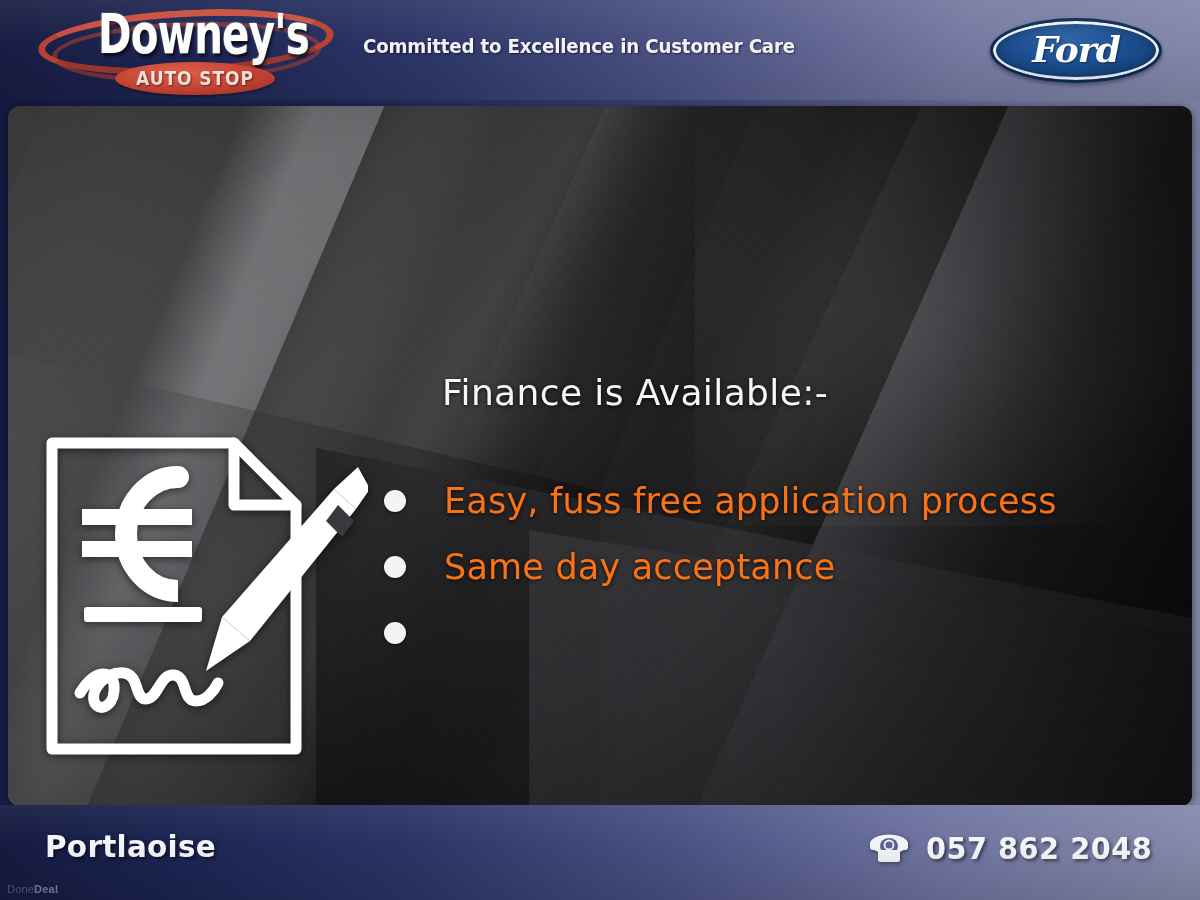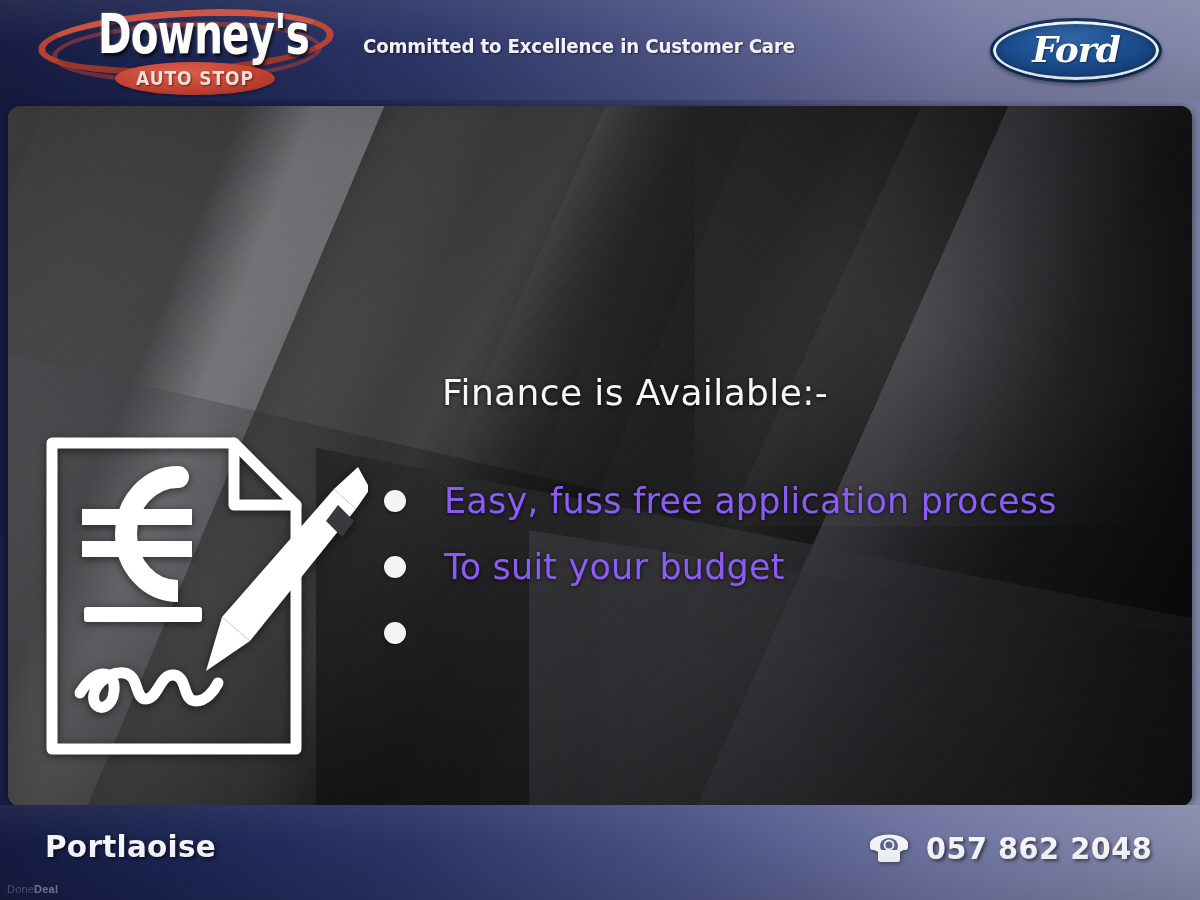--- a/index.html
+++ b/index.html
@@ -245,21 +245,21 @@
     width:22px; height:22px;
     border-radius:50%;
     background:#f4f4f6;
     box-shadow:0 1px 3px rgba(0,0,0,.6);
   }
   .bullet-text{
     font-family:"DejaVu Sans", sans-serif;
     font-size:35px;
     font-weight:normal;
     letter-spacing:.2px;
-    color:#8b5cf6;
+    color:#f97316;
     text-shadow:0 1px 4px rgba(0,0,0,.75);
     white-space:nowrap;
   }
 
   
   .footer{
     position:absolute; left:0; bottom:0;
     width:1200px; height:95px;
     background:linear-gradient(97deg,#151b40 0%,#1d2553 16%,#2b3466 34%,#4a5183 56%,#6f74a0 78%,#868bac 100%);
     z-index:6;
@@ -386,21 +386,21 @@
 
       <div class="headline">Finance is Available:-</div>
 
       <ul class="bullets">
         <li class="bullet">
           <span class="bullet-dot"></span>
           <span class="bullet-text">Easy, fuss free application process</span>
         </li>
         <li class="bullet">
           <span class="bullet-dot"></span>
-          <span class="bullet-text">To suit your budget</span>
+          <span class="bullet-text">Same day acceptance</span>
         </li>
         <li class="bullet">
           <span class="bullet-dot"></span>
         </li>
       </ul>
 
     </div>
   </div>
 
   <div class="footer">

